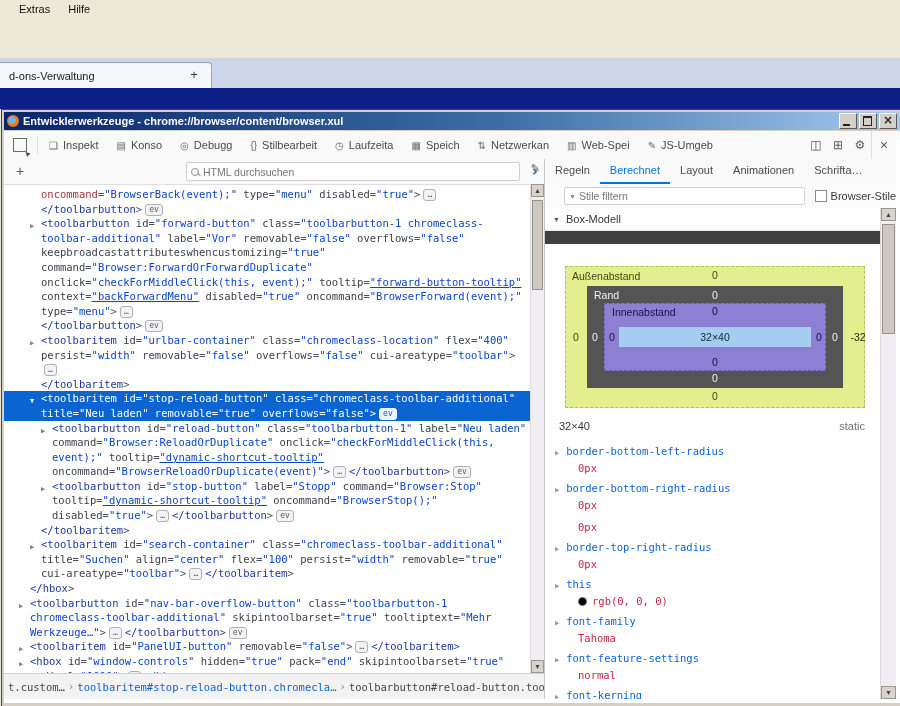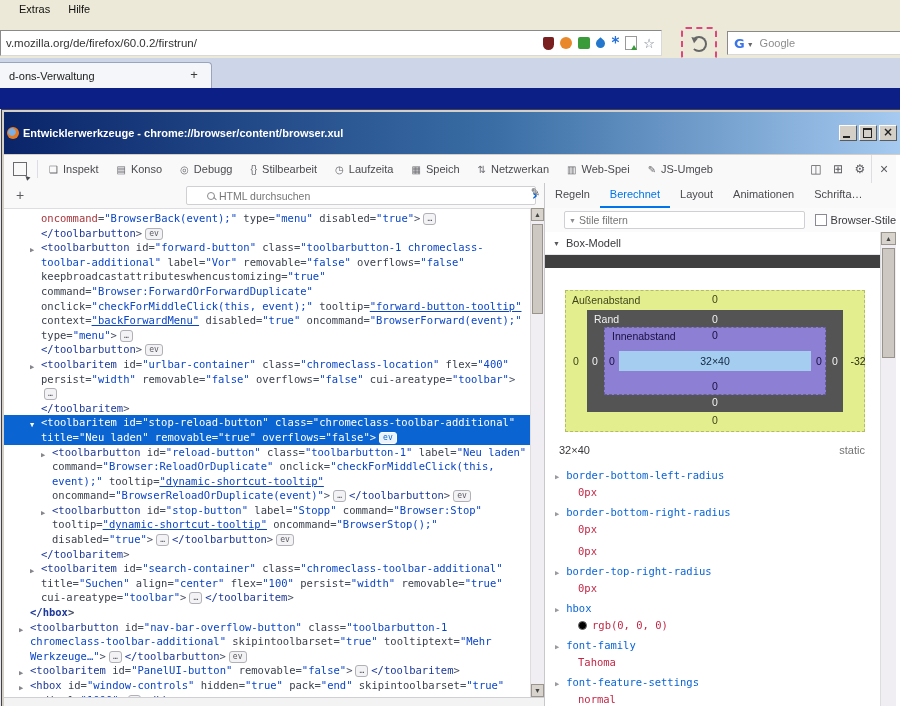--- a/index.html
+++ b/index.html
@@ -34,21 +34,21 @@
   .engine-label{color:#8c8c8c}
   .tab-bar{position:absolute;left:0;top:58px;width:900px;height:30px;background:#ccd6e8}
   .tab{position:absolute;left:-28px;top:4px;width:202px;height:26px;background:#f4f6f9;border:1px solid #98a5bc;border-bottom:0;
        border-radius:4px 4px 0 0;display:flex;align-items:center;padding-left:36px;color:#222}
   .new-tab{position:absolute;left:182px;top:7px;width:24px;height:19px;text-align:center;line-height:19px;color:#3a3a3a;
            font-size:13px;border-radius:3px}
   .page-strip{position:absolute;left:0;top:88px;width:900px;height:21px}
 
   
   .dt-window{position:absolute;left:1px;top:109px;width:896px;height:596px;background:#d4d0c8;border:1px solid #40405a;padding:2px}
-  .dt-titlebar{height:18px;background:linear-gradient(90deg,#0a246a,#3a6ea5 55%,#a6caf0);display:flex;align-items:center;padding:12px 3px}
+  .dt-titlebar{height:18px;background:linear-gradient(90deg,#0a246a,#3a6ea5 55%,#a6caf0);display:flex;align-items:center;padding:0 3px}
   .ff-icon{width:12px;height:12px;border-radius:50%;background:radial-gradient(circle at 42% 42%,#7ab0e8 0 34%,#e87a1e 42% 100%);margin-right:4px;flex:none}
   .dt-title{color:#fff;font-weight:bold;font-size:11px;white-space:nowrap;overflow:hidden;flex:1}
   .wb{width:16px;height:14px;background:#d4d0c8;border:1px solid;border-color:#fff #5a5a5a #5a5a5a #fff;position:relative;margin-left:2px;flex:none}
   .wb-minimize::after{content:"";position:absolute;left:3px;bottom:2px;width:7px;height:2px;background:#222}
   .wb-maximize::after{content:"";position:absolute;left:3px;top:2px;width:7px;height:7px;border:1px solid #222;border-top-width:2px}
   .wb-close::after{content:"×";position:absolute;left:0;right:0;top:-1px;text-align:center;font:bold 12px/14px "DejaVu Sans",sans-serif;color:#222}
   .dt-body{position:relative;height:572px;background:#fff;overflow:hidden;margin-top:1px}
 
   
   .tb-strip{position:absolute;left:0;top:0;width:892px;height:28px;background:#f9f9fa;border-bottom:1px solid #dedee2;display:flex;align-items:center}
@@ -60,21 +60,21 @@
   .tb-icon{font-size:10px;color:#6a6a6f;margin-right:5px}
   .tb-right{margin-left:auto;display:flex;align-items:center;height:28px}
   .tb-ricon{width:22px;text-align:center;font-size:12px;color:#5a5a5f}
   .tb-close{width:24px;text-align:center;font-size:14px;color:#5a5a5f;border-left:1px solid #dedee2;height:28px;line-height:28px}
 
   
   .left-col{position:absolute;left:0;top:28px;width:540px;height:540px;background:#fff}
   .insp-toolbar{position:absolute;left:0;top:0;width:540px;height:25px;background:#f9f9fa;border-bottom:1px solid #dedee2}
   .add-node{position:absolute;left:6px;top:2px;width:20px;height:20px;text-align:center;line-height:20px;font-size:14px;color:#5a5a5f}
   .html-search{position:absolute;left:182px;top:3px;width:328px;height:17px;background:#fff;border:1px solid #d0d0d4;border-radius:2px;
-               display:flex;align-items:center;padding-left:20px}
+               display:flex;align-items:center;padding-left:4px}
   .mag{width:6px;height:6px;border:1px solid #8a8a90;border-radius:50%;position:relative;flex:none}
   .mag::after{content:"";position:absolute;left:5px;top:5px;width:4px;height:1px;background:#8a8a90;transform:rotate(45deg)}
   .html-search input{border:0;outline:0;flex:1;font:10.5px "Liberation Sans",sans-serif;color:#444;padding-left:4px;background:transparent}
   .eyedropper{position:absolute;right:4px;top:3px;font-size:11px;color:#5a5a5f}
 
   .markup{position:absolute;left:0;top:25px;width:527px;height:489px;overflow:hidden;padding-top:3px;box-sizing:border-box}
   .mk-line{position:relative;font:10.5px/14.6px "DejaVu Sans Mono",monospace;white-space:pre-wrap;overflow-wrap:break-word;color:#393f4c;padding-right:4px}
   .mk-arrow{position:absolute;top:3px;font-size:7px;color:#86868c}
   .mk-tag{color:#1c3899}
   .mk-attr{color:#a8353a}
@@ -146,42 +146,20 @@
 </head>
 <body>
 
 <div id="root">
 
   <div class="menu-bar" id="menu-bar">
       <span class="menu-item">Extras</span>
       <span class="menu-item">Hilfe</span>
     </div>
 
-  <div class="addr-row">
-    <div class="url-input">
-      <input type="text" value="v.mozilla.org/de/firefox/60.0.2/firstrun/" style="">
-      <span class="url-icons" id="url-icons">
-          <span class="icn k-shield" style="background: rgb(122, 31, 31);"></span>
-          <span class="icn k-circle" style="background: rgb(232, 136, 42);"></span>
-          <span class="icn k-square" style="background: rgb(58, 155, 58);"></span>
-          <span class="icn k-drop" style="background: rgb(35, 119, 204);"></span>
-          <span class="icn k-asterisk" style="color: rgb(36, 112, 216);">*</span>
-          <span class="icn k-page"></span>
-          <span class="icn k-star" style="color: rgb(111, 119, 128);">☆</span>
-        </span>
-    </div>
-    <div class="reload-wrap" id="reload-annotation" style="border-color: rgb(224, 69, 123);">
-      <span class="reload-glyph"></span>
-    </div>
-    <div class="search-box">
-      <span class="g-icon">G</span>
-      <span class="g-caret">▼</span>
-      <span class="engine-label">Google</span>
-    </div>
-  </div>
 
   <div class="tab-bar">
     <div class="tab">
       <span>d-ons-Verwaltung</span>
     </div>
     <div class="new-tab">+</div>
   </div>
 
   <div class="page-strip" id="page-strip" style="background: rgb(11, 31, 134);"></div>
 
@@ -262,21 +240,21 @@
             <div class="mk-line" style="padding-left: 37px;"><span class="mk-tag">&lt;/toolbarbutton</span><span class="mk-punc">&gt;</span><span class="badge">ev</span></div>
             <div class="mk-line" style="padding-left: 37px;"><span class="mk-arrow" style="left: 26px;">▶</span><span class="mk-tag">&lt;toolbarbutton</span><span> id</span><span class="mk-punc">=</span><span class="mk-val">"forward-button"</span><span> class</span><span class="mk-punc">=</span><span class="mk-val">"toolbarbutton-1 chromeclass-toolbar-additional"</span><span> label</span><span class="mk-punc">=</span><span class="mk-val">"Vor"</span><span> removable</span><span class="mk-punc">=</span><span class="mk-val">"false"</span><span> overflows</span><span class="mk-punc">=</span><span class="mk-val">"false"</span><span> keepbroadcastattributeswhencustomizing</span><span class="mk-punc">=</span><span class="mk-val">"true"</span><span> command</span><span class="mk-punc">=</span><span class="mk-val">"Browser:ForwardOrForwardDuplicate"</span><span> onclick</span><span class="mk-punc">=</span><span class="mk-val">"checkForMiddleClick(this, event);"</span><span> tooltip</span><span class="mk-punc">=</span><span class="mk-val mk-link">"forward-button-tooltip"</span><span> context</span><span class="mk-punc">=</span><span class="mk-val mk-link">"backForwardMenu"</span><span> disabled</span><span class="mk-punc">=</span><span class="mk-val">"true"</span><span> oncommand</span><span class="mk-punc">=</span><span class="mk-val">"BrowserForward(event);"</span><span> type</span><span class="mk-punc">=</span><span class="mk-val">"menu"</span><span class="mk-punc">&gt;</span><span class="badge">…</span></div>
             <div class="mk-line" style="padding-left: 37px;"><span class="mk-tag">&lt;/toolbarbutton</span><span class="mk-punc">&gt;</span><span class="badge">ev</span></div>
             <div class="mk-line" style="padding-left: 37px;"><span class="mk-arrow" style="left: 26px;">▶</span><span class="mk-tag">&lt;toolbaritem</span><span> id</span><span class="mk-punc">=</span><span class="mk-val">"urlbar-container"</span><span> class</span><span class="mk-punc">=</span><span class="mk-val">"chromeclass-location"</span><span> flex</span><span class="mk-punc">=</span><span class="mk-val">"400"</span><span> persist</span><span class="mk-punc">=</span><span class="mk-val">"width"</span><span> removable</span><span class="mk-punc">=</span><span class="mk-val">"false"</span><span> overflows</span><span class="mk-punc">=</span><span class="mk-val">"false"</span><span> cui-areatype</span><span class="mk-punc">=</span><span class="mk-val">"toolbar"</span><span class="mk-punc">&gt;</span><span class="badge">…</span></div>
             <div class="mk-line" style="padding-left: 37px;"><span class="mk-tag">&lt;/toolbaritem</span><span class="mk-punc">&gt;</span></div>
             <div class="mk-line sel" style="padding-left: 37px;"><span class="mk-arrow" style="left: 26px;">▼</span><span class="mk-tag">&lt;toolbaritem</span><span> id</span><span class="mk-punc">=</span><span class="mk-val">"stop-reload-button"</span><span> class</span><span class="mk-punc">=</span><span class="mk-val">"chromeclass-toolbar-additional"</span><span> title</span><span class="mk-punc">=</span><span class="mk-val">"Neu laden"</span><span> removable</span><span class="mk-punc">=</span><span class="mk-val">"true"</span><span> overflows</span><span class="mk-punc">=</span><span class="mk-val">"false"</span><span class="mk-punc">&gt;</span><span class="badge">ev</span></div>
             <div class="mk-line" style="padding-left: 48px;"><span class="mk-arrow" style="left: 37px;">▶</span><span class="mk-tag">&lt;toolbarbutton</span><span> id</span><span class="mk-punc">=</span><span class="mk-val">"reload-button"</span><span> class</span><span class="mk-punc">=</span><span class="mk-val">"toolbarbutton-1"</span><span> label</span><span class="mk-punc">=</span><span class="mk-val">"Neu laden"</span><span> command</span><span class="mk-punc">=</span><span class="mk-val">"Browser:ReloadOrDuplicate"</span><span> onclick</span><span class="mk-punc">=</span><span class="mk-val">"checkForMiddleClick(this, event);"</span><span> tooltip</span><span class="mk-punc">=</span><span class="mk-val mk-link">"dynamic-shortcut-tooltip"</span><span> oncommand</span><span class="mk-punc">=</span><span class="mk-val">"BrowserReloadOrDuplicate(event)"</span><span class="mk-punc">&gt;</span><span class="badge">…</span><span class="mk-tag">&lt;/toolbarbutton</span><span class="mk-punc">&gt;</span><span class="badge">ev</span></div>
             <div class="mk-line" style="padding-left: 48px;"><span class="mk-arrow" style="left: 37px;">▶</span><span class="mk-tag">&lt;toolbarbutton</span><span> id</span><span class="mk-punc">=</span><span class="mk-val">"stop-button"</span><span> label</span><span class="mk-punc">=</span><span class="mk-val">"Stopp"</span><span> command</span><span class="mk-punc">=</span><span class="mk-val">"Browser:Stop"</span><span> tooltip</span><span class="mk-punc">=</span><span class="mk-val mk-link">"dynamic-shortcut-tooltip"</span><span> oncommand</span><span class="mk-punc">=</span><span class="mk-val">"BrowserStop();"</span><span> disabled</span><span class="mk-punc">=</span><span class="mk-val">"true"</span><span class="mk-punc">&gt;</span><span class="badge">…</span><span class="mk-tag">&lt;/toolbarbutton</span><span class="mk-punc">&gt;</span><span class="badge">ev</span></div>
             <div class="mk-line" style="padding-left: 37px;"><span class="mk-tag">&lt;/toolbaritem</span><span class="mk-punc">&gt;</span></div>
             <div class="mk-line" style="padding-left: 37px;"><span class="mk-arrow" style="left: 26px;">▶</span><span class="mk-tag">&lt;toolbaritem</span><span> id</span><span class="mk-punc">=</span><span class="mk-val">"search-container"</span><span> class</span><span class="mk-punc">=</span><span class="mk-val">"chromeclass-toolbar-additional"</span><span> title</span><span class="mk-punc">=</span><span class="mk-val">"Suchen"</span><span> align</span><span class="mk-punc">=</span><span class="mk-val">"center"</span><span> flex</span><span class="mk-punc">=</span><span class="mk-val">"100"</span><span> persist</span><span class="mk-punc">=</span><span class="mk-val">"width"</span><span> removable</span><span class="mk-punc">=</span><span class="mk-val">"true"</span><span> cui-areatype</span><span class="mk-punc">=</span><span class="mk-val">"toolbar"</span><span class="mk-punc">&gt;</span><span class="badge">…</span><span class="mk-tag">&lt;/toolbaritem</span><span class="mk-punc">&gt;</span></div>
-            <div class="mk-line" style="padding-left: 26px; font-weight: bold;"><span class="mk-tag">&lt;/hbox</span><span class="mk-punc">&gt;</span></div>
+            <div class="mk-line" style="padding-left: 26px;"><span class="mk-tag">&lt;/hbox</span><span class="mk-punc">&gt;</span></div>
             <div class="mk-line" style="padding-left: 26px;"><span class="mk-arrow" style="left: 15px;">▶</span><span class="mk-tag">&lt;toolbarbutton</span><span> id</span><span class="mk-punc">=</span><span class="mk-val">"nav-bar-overflow-button"</span><span> class</span><span class="mk-punc">=</span><span class="mk-val">"toolbarbutton-1 chromeclass-toolbar-additional"</span><span> skipintoolbarset</span><span class="mk-punc">=</span><span class="mk-val">"true"</span><span> tooltiptext</span><span class="mk-punc">=</span><span class="mk-val">"Mehr Werkzeuge…"</span><span class="mk-punc">&gt;</span><span class="badge">…</span><span class="mk-tag">&lt;/toolbarbutton</span><span class="mk-punc">&gt;</span><span class="badge">ev</span></div>
             <div class="mk-line" style="padding-left: 26px;"><span class="mk-arrow" style="left: 15px;">▶</span><span class="mk-tag">&lt;toolbaritem</span><span> id</span><span class="mk-punc">=</span><span class="mk-val">"PanelUI-button"</span><span> removable</span><span class="mk-punc">=</span><span class="mk-val">"false"</span><span class="mk-punc">&gt;</span><span class="badge">…</span><span class="mk-tag">&lt;/toolbaritem</span><span class="mk-punc">&gt;</span></div>
             <div class="mk-line" style="padding-left: 26px;"><span class="mk-arrow" style="left: 15px;">▶</span><span class="mk-tag">&lt;hbox</span><span> id</span><span class="mk-punc">=</span><span class="mk-val">"window-controls"</span><span> hidden</span><span class="mk-punc">=</span><span class="mk-val">"true"</span><span> pack</span><span class="mk-punc">=</span><span class="mk-val">"end"</span><span> skipintoolbarset</span><span class="mk-punc">=</span><span class="mk-val">"true"</span><span> ordinal</span><span class="mk-punc">=</span><span class="mk-val">"1000"</span><span class="mk-punc">&gt;</span><span class="badge">…</span><span class="mk-tag">&lt;/hbox</span><span class="mk-punc">&gt;</span></div>
           </div>
 
         <div class="scroll mk-scroll">
           <div class="sc-btn sc-up">▲</div>
           <div class="sc-thumb" style="top:16px;height:88px"></div>
           <div class="sc-btn sc-down">▼</div>
         </div>
@@ -361,21 +339,21 @@
                 <div class="p-val">0px</div>
               </div>
               <div class="prop-row">
                 <div class="p-val">0px</div>
               </div>
               <div class="prop-row">
                 <div><span class="p-arrow">▶</span><span class="p-name">border-top-right-radius</span></div>
                 <div class="p-val">0px</div>
               </div>
               <div class="prop-row">
-                <div><span class="p-arrow">▶</span><span class="p-name">hbox</span></div>
+                <div><span class="p-arrow">▶</span><span class="p-name">this</span></div>
                 <div class="p-val"><span class="swatch" style="background: rgb(0, 0, 0);"></span>rgb(0, 0, 0)</div>
               </div>
               <div class="prop-row">
                 <div><span class="p-arrow">▶</span><span class="p-name">font-family</span></div>
                 <div class="p-val">Tahoma</div>
               </div>
               <div class="prop-row">
                 <div><span class="p-arrow">▶</span><span class="p-name">font-feature-settings</span></div>
                 <div class="p-val">normal</div>
               </div>

